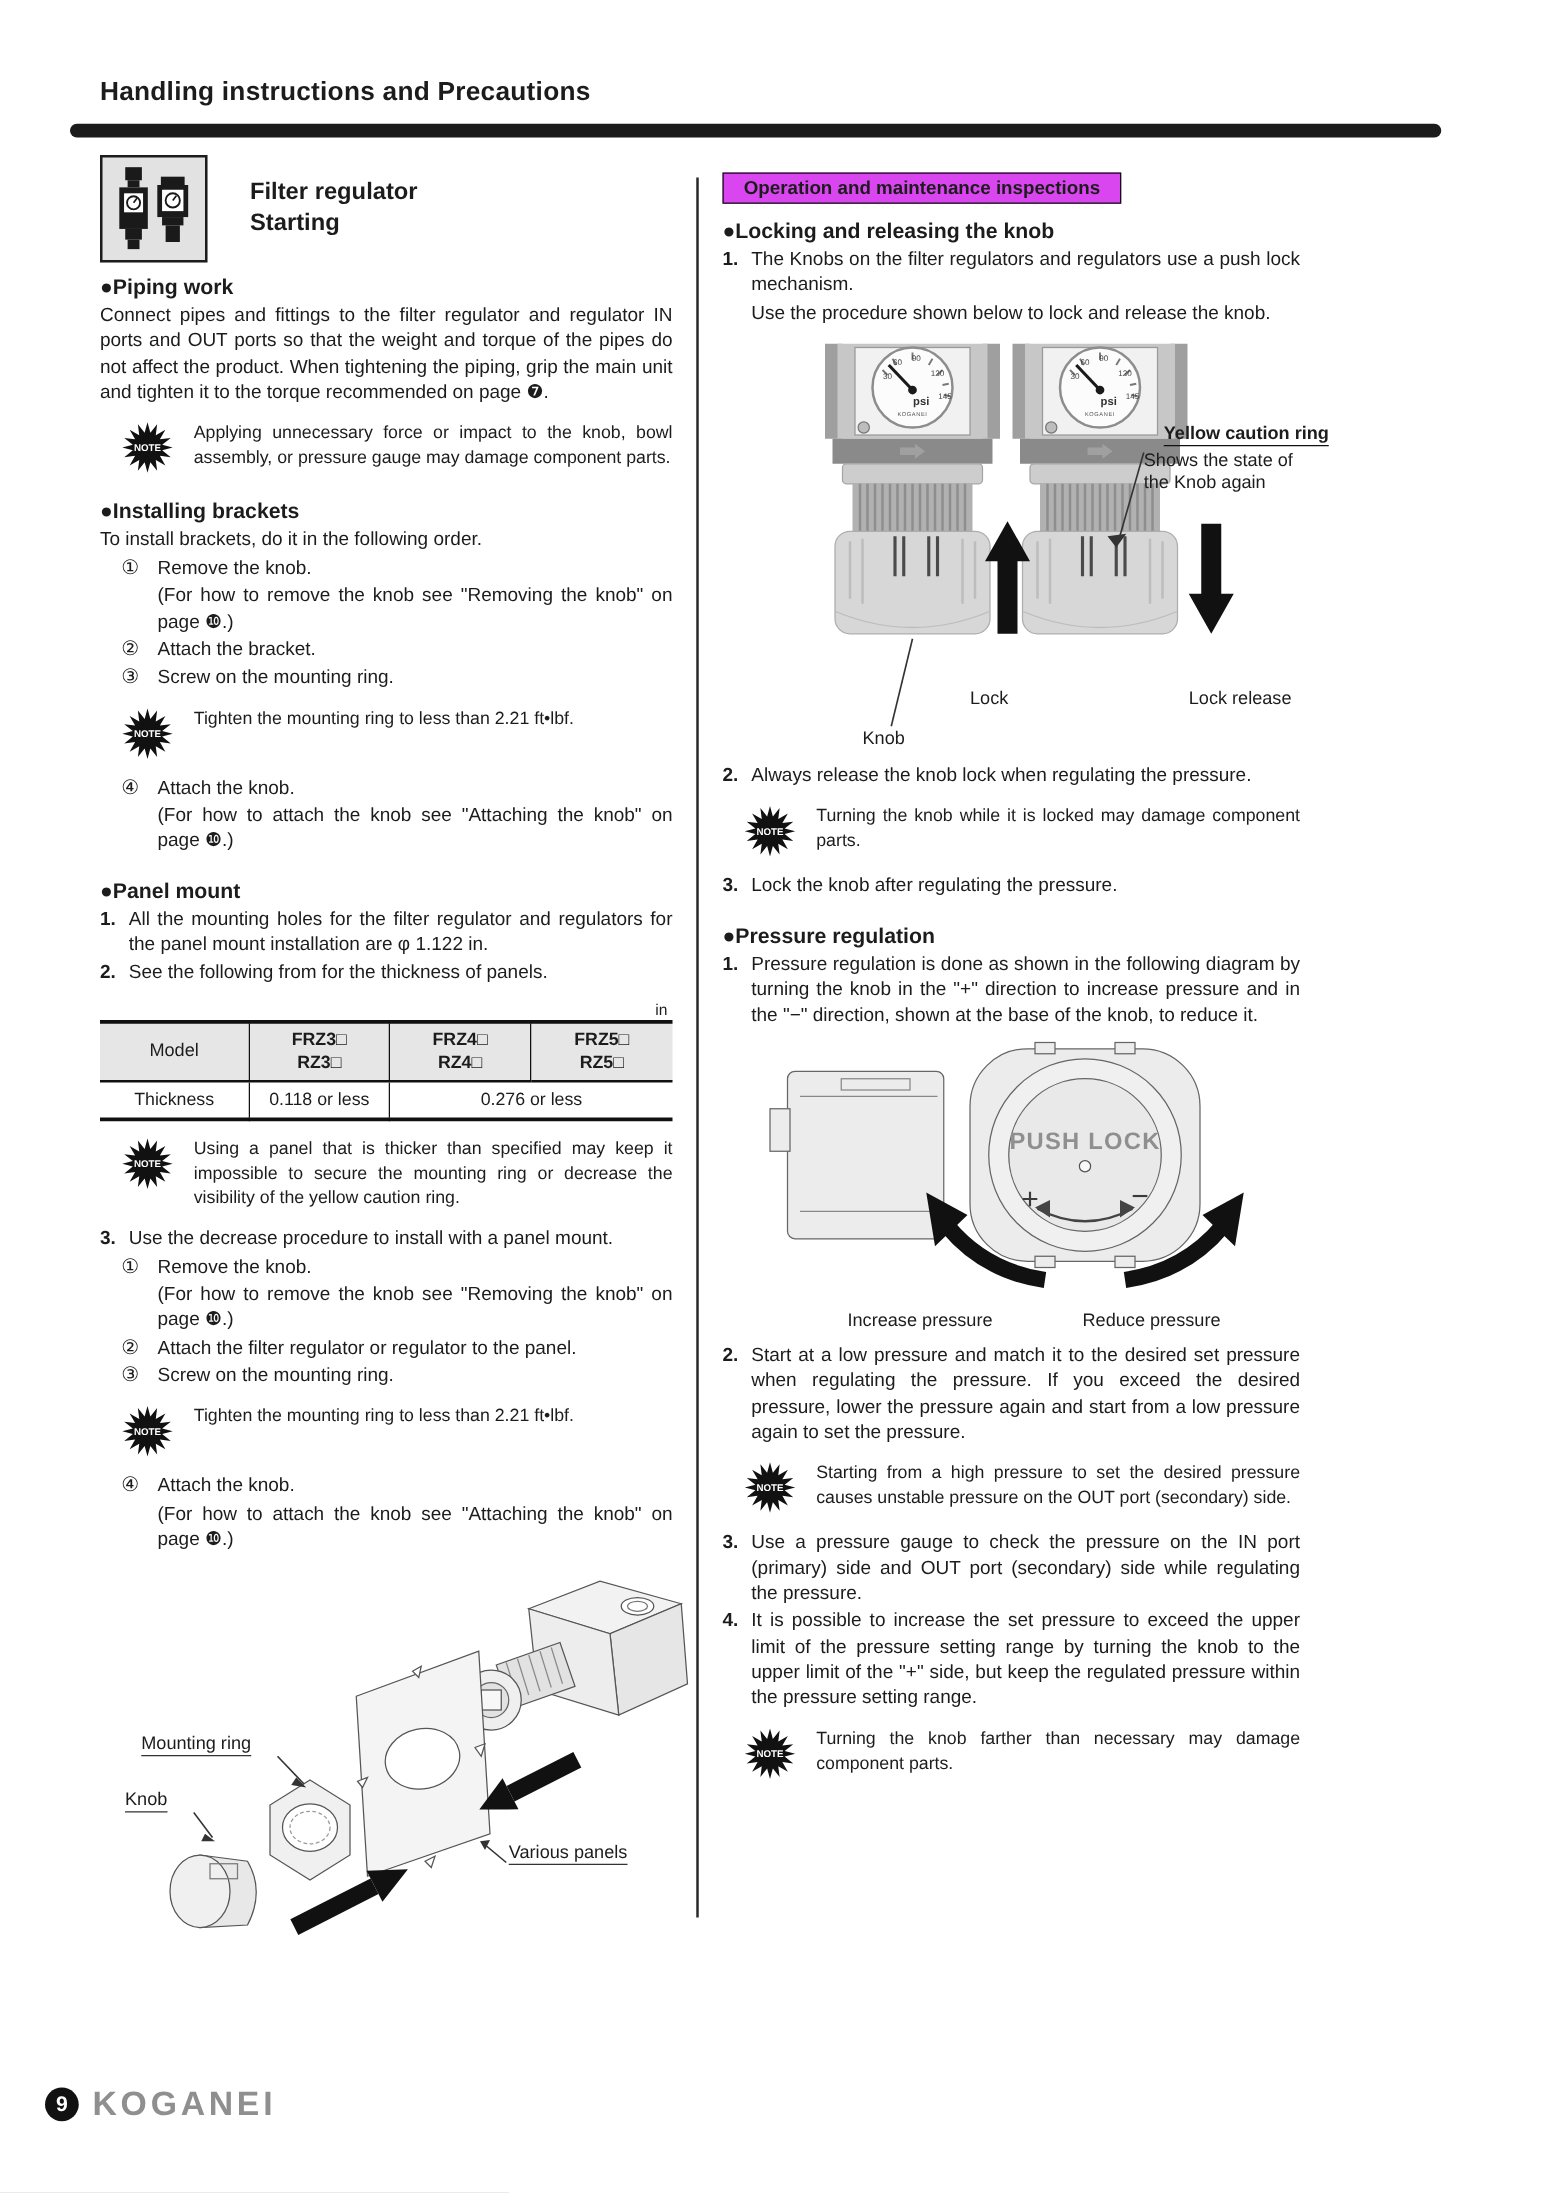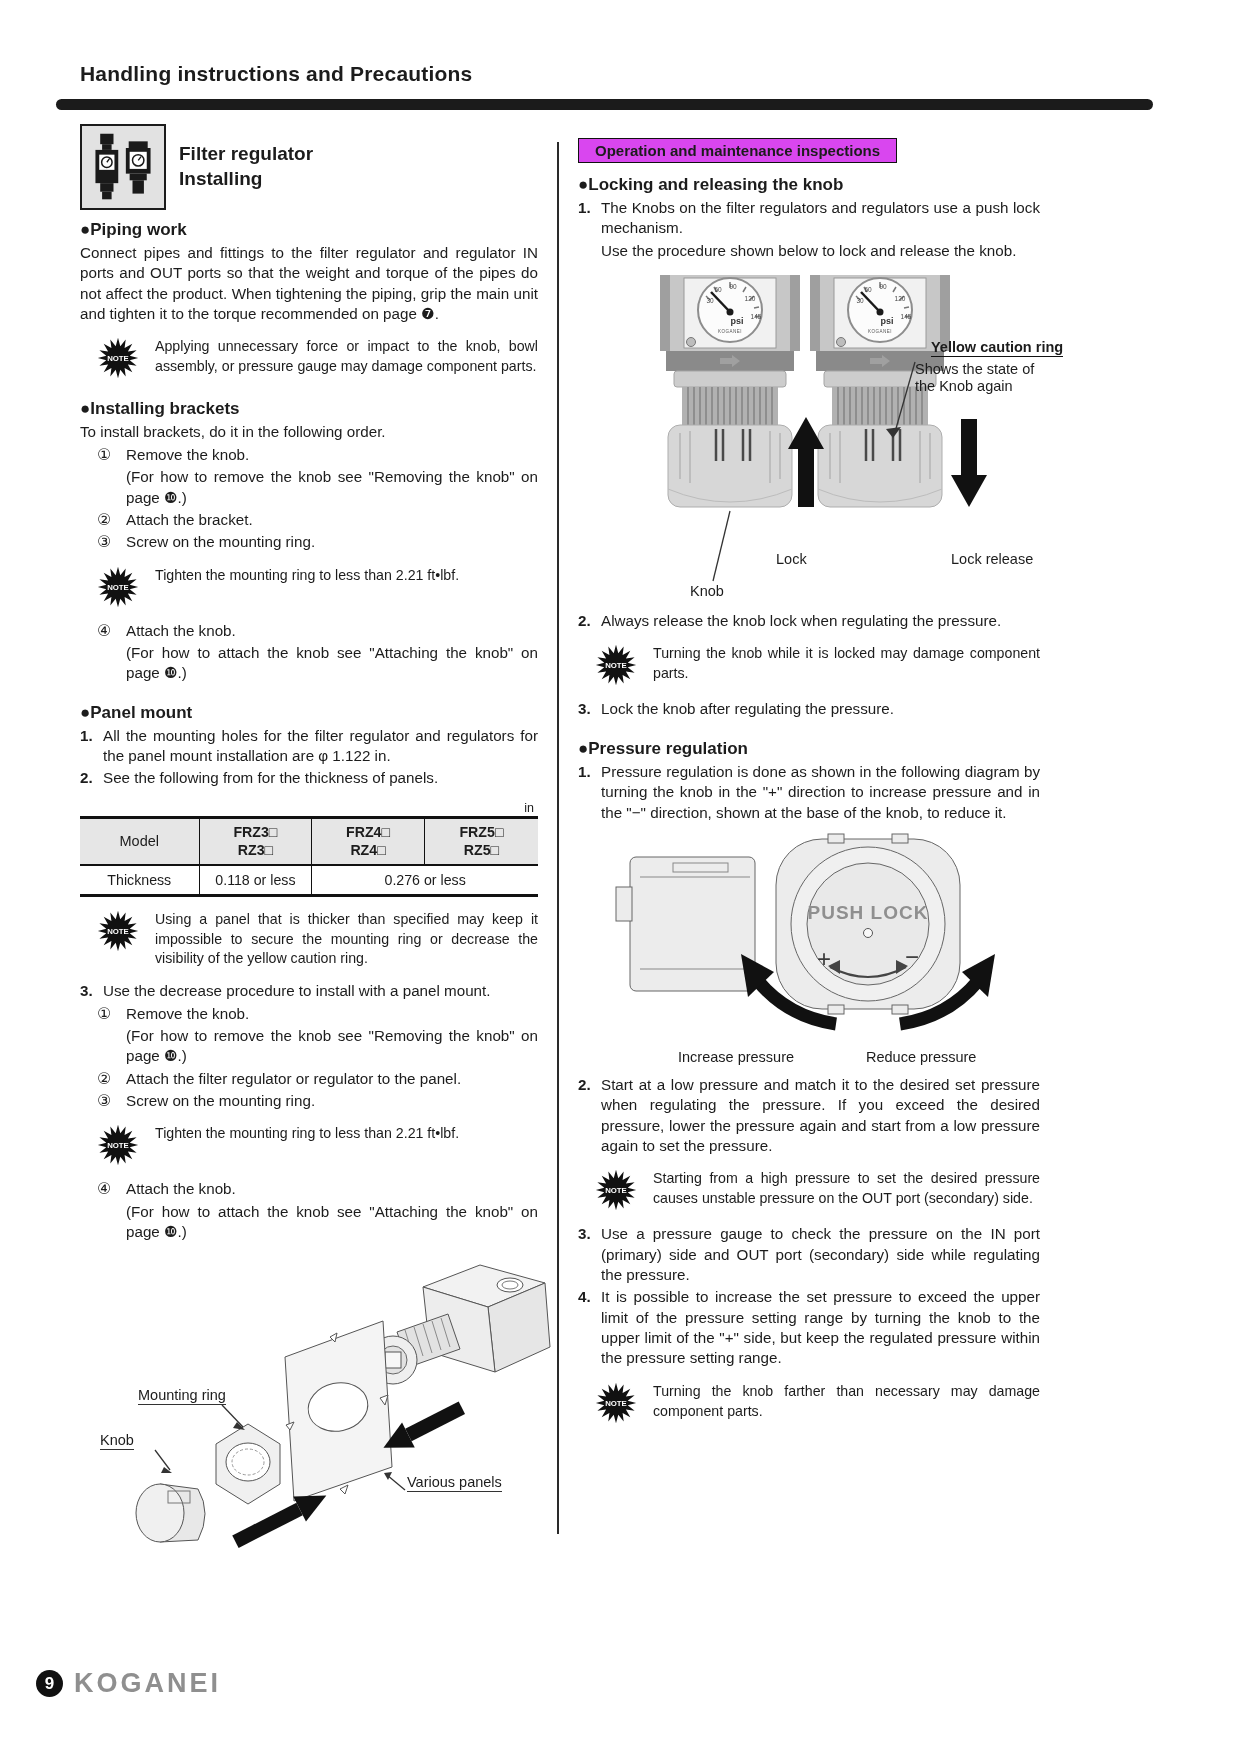--- a/index.html
+++ b/index.html
@@ -4,21 +4,21 @@
 <style>
   html,body{margin:0;padding:0;background:#d9d9d9;}
   .page{position:relative;width:1240px;height:1754px;background:#ffffff;margin:0 auto;
         font-family:"Liberation Sans","DejaVu Sans",sans-serif;color:#1c1c1c;overflow:hidden;}
   .page-title{position:absolute;left:80px;top:62px;margin:0;font-size:21px;font-weight:bold;letter-spacing:.2px;}
   .header-bar{position:absolute;left:56px;top:99px;width:1097px;height:11px;background:#1b1b1b;border-radius:6px;}
   .divider{position:absolute;left:557px;top:142px;width:1.5px;height:1392px;background:#2a2a2a;}
   .col-left{position:absolute;left:80px;top:120px;width:458px;}
   .col-right{position:absolute;left:578px;top:136px;width:462px;}
 
-  .prod-row{display:flex;align-items:center;gap:13px;margin:4px 0 10px;}
+  .prod-row{display:flex;align-items:center;gap:34px;margin:4px 0 10px;}
   .prod-icon{width:82px;height:82px;background:#e2e2e2;border:2.5px solid #1c1c1c;
              display:flex;align-items:center;justify-content:center;flex:none;}
   .prod-title{font-size:19px;font-weight:bold;line-height:1.3;}
 
   .sec-head{font-size:17px;font-weight:bold;margin:19px 0 3px;}
   .first-head{margin-top:8px;}
   p.body{font-size:15.2px;line-height:1.34;text-align:justify;margin:1px 0;}
   .note{display:flex;gap:15px;margin:12px 0 12px 16px;align-items:flex-start;}
   .burst{width:44px;height:44px;flex:none;}
   .note p{font-size:14.2px;line-height:1.4;text-align:justify;margin:1px 0 0;}
@@ -116,21 +116,21 @@
           <rect x="15" y="27" width="16" height="16" fill="#fff"></rect>
           <circle cx="23" cy="35" r="5.5" fill="none" stroke="#1a1a1a" stroke-width="1.6"></circle>
           <line x1="23" y1="35" x2="26" y2="31" stroke="#1a1a1a" stroke-width="1.4"></line>
           <rect x="47" y="24" width="18" height="18" fill="#fff"></rect>
           <circle cx="56" cy="33" r="6" fill="none" stroke="#1a1a1a" stroke-width="1.6"></circle>
           <line x1="56" y1="33" x2="59" y2="29" stroke="#1a1a1a" stroke-width="1.4"></line>
         </svg>
       </div>
       <div class="prod-title">
         <div>Filter regulator</div>
-        <div>Installing</div>
+        <div>Starting</div>
       </div>
     </div>
 
     <div class="sec-head first-head">●Piping work</div>
     <p class="body">Connect pipes and fittings to the filter regulator and regulator IN ports and OUT ports so that the weight and torque of the pipes do not affect the product. When tightening the piping, grip the main unit and tighten it to the torque recommended on page ❼.</p>
 
     <div class="note">
       <svg class="burst" viewBox="0 0 48 48">
           <use href="#noteburst"></use>
         </svg>
@@ -271,21 +271,21 @@
             <polygon points="370,154 370,182 398,168" fill="#111"></polygon>
           </g>
 
         <line x1="142" y1="148" x2="163" y2="170" stroke="#333" stroke-width="1.3"></line>
         <polygon points="165,173 157,165 153,171" fill="#333"></polygon>
         <line x1="75" y1="193" x2="90" y2="213" stroke="#333" stroke-width="1.3"></line>
         <polygon points="92,216 84,210 81,216" fill="#333"></polygon>
         <line x1="325" y1="233" x2="307" y2="218" stroke="#333" stroke-width="1.3"></line>
         <polygon points="304,216 312,215 308,223" fill="#333"></polygon>
       </svg>
-      <span class="flabel lined" style="left:58px;top:130px">Mounting ring</span>
+      <span class="flabel lined" style="left:33px;top:130px">Mounting ring</span>
       <span class="flabel lined" style="left:20px;top:175px">Knob</span>
       <span class="flabel lined" style="left:327px;top:217px">Various panels</span>
     </div>
   </div>
 
   <div class="col-right">
 
     <div class="section-box">Operation and maintenance inspections</div>
 
     <div class="sec-head first-head" style="margin-top:4px">●Locking and releasing the knob</div>

